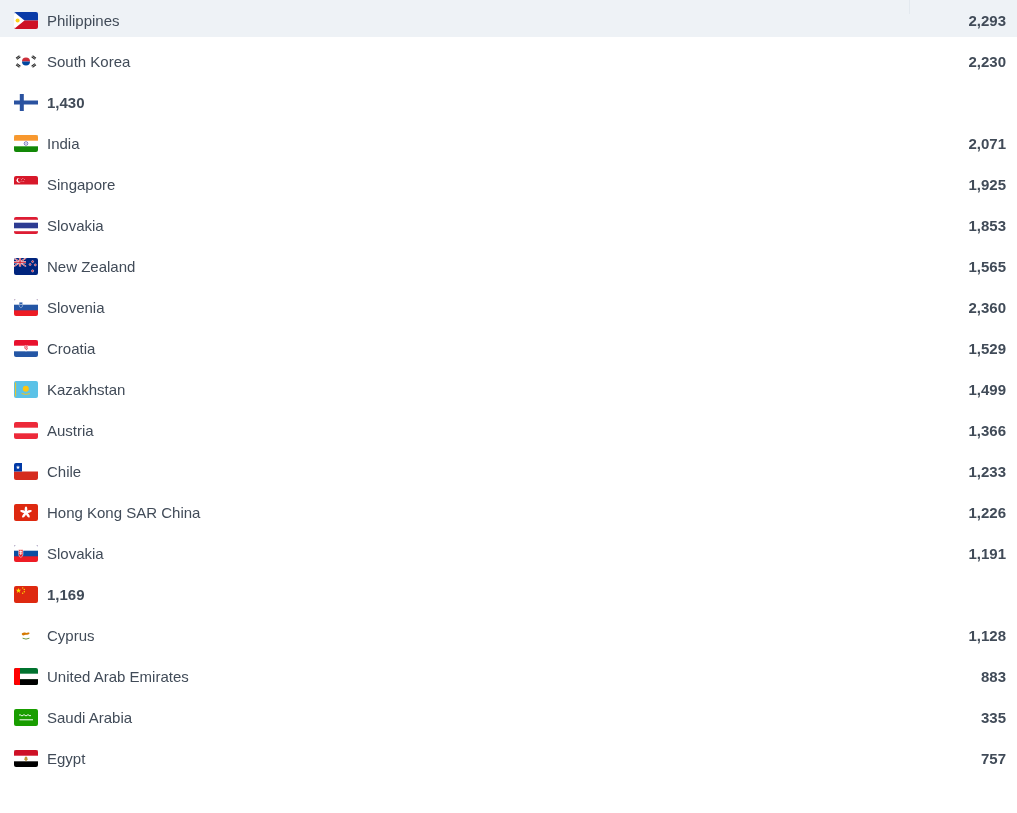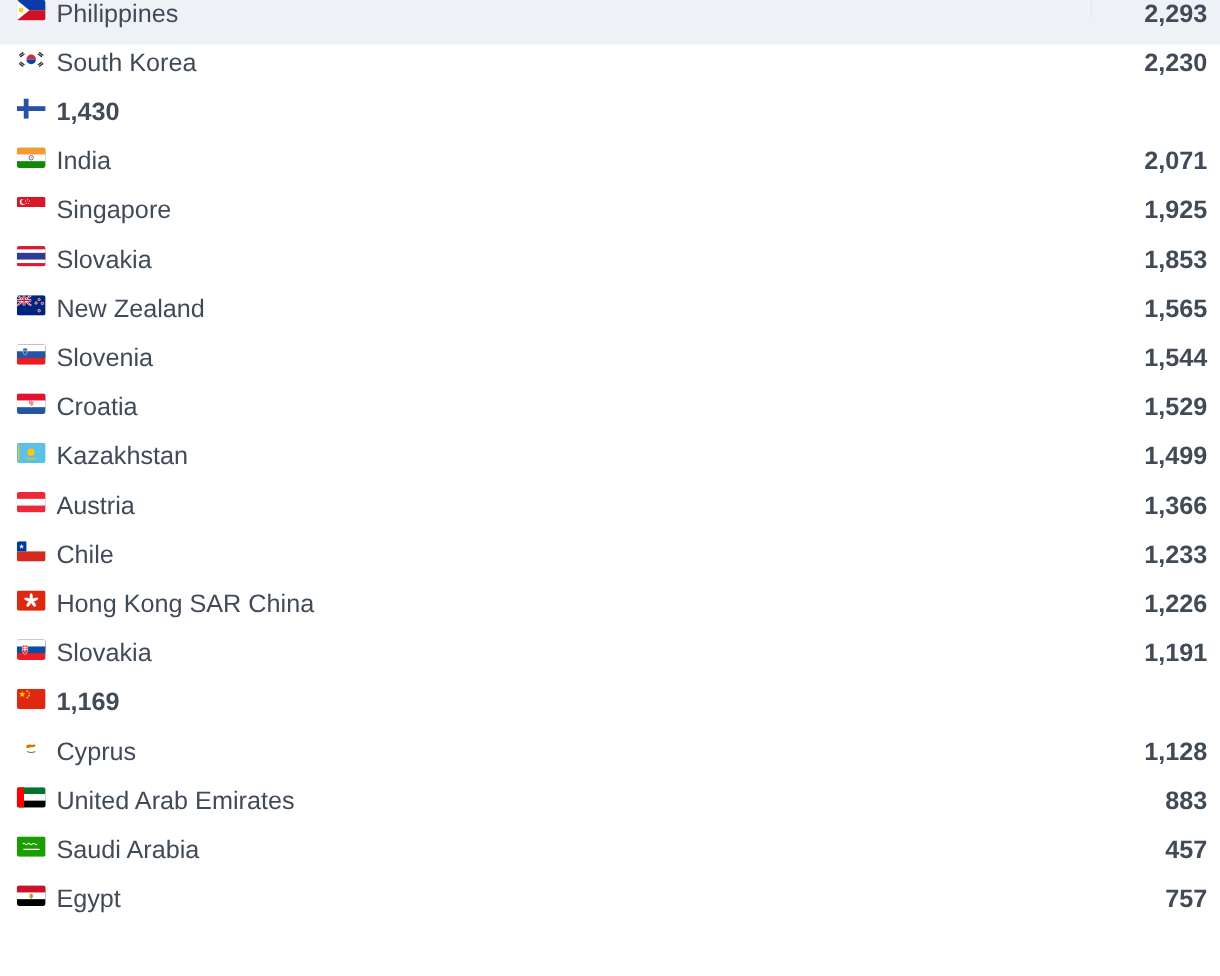--- a/index.html
+++ b/index.html
@@ -2,23 +2,23 @@
 <html><head>
 <meta charset="utf-8">
 <style>
   html,body{margin:0;padding:0;}
   body{
     width:1017px;height:813px;overflow:hidden;background:#ffffff;
     font-family:"Liberation Sans", sans-serif;
   }
   .list{position:relative;width:1017px;height:813px;overflow:hidden;}
   .row{
-    height:41px;display:flex;
+    height:41px;display:flex;align-items:center;
     padding:0 11px 0 14px;box-sizing:border-box;
-    font-size:21px;color:#414b58;cursor:pointer;
+    font-size:15px;color:#414b58;cursor:pointer;
   }
   .row.active{
     background-image:linear-gradient(#eef2f6,#eef2f6);
     background-repeat:no-repeat;
     background-size:100% 37px;
     background-position:0 0;
   }
   .flag{width:24px;height:17px;display:inline-flex;margin-right:9px;flex:none;}
   .flag svg{width:24px;height:17px;border-radius:2px;display:block;}
   .name{flex:1;white-space:nowrap;overflow:hidden;}
@@ -146,21 +146,21 @@
     <span class="flag">
         <svg viewBox="0 0 24 17">
           <rect width="24" height="17" fill="#ed1c24"></rect>
           <rect width="24" height="11.3" fill="#2456a5"></rect>
           <rect width="24" height="5.7" fill="#fff"></rect>
           <path d="M5.2 3.2 h3.4 v3.2 q0 1.8 -1.7 2.4 q-1.7 -0.6 -1.7 -2.4 Z" fill="#2456a5" stroke="#fff" stroke-width="0.4"></path>
           <path d="M5.8 6 l1.05 -1.1 1.05 1.1" fill="none" stroke="#fff" stroke-width="0.6"></path>
         </svg>
       </span>
     <span class="name">Slovenia</span>
-    <span class="value">1,544</span>
+    <span class="value">2,360</span>
   </div>
 
   <div class="row">
     <span class="flag">
         <svg viewBox="0 0 24 17">
           <rect width="24" height="17" fill="#2456a5"></rect>
           <rect width="24" height="11.3" fill="#fff"></rect>
           <rect width="24" height="5.7" fill="#e8112d"></rect>
           <rect x="10.2" y="5.6" width="3.6" height="3" fill="#fff"></rect>
           <path d="M10.2 8.6 h3.6 q0 2.4 -1.8 3 q-1.8 -0.6 -1.8 -3 Z" fill="#fff"></path>
@@ -296,21 +296,21 @@
 
   <div class="row">
     <span class="flag">
         <svg viewBox="0 0 24 17">
           <rect width="24" height="17" fill="#199d00"></rect>
           <path d="M5 6.3 q1 -1.3 2 0 t2 0 t2 0 t2 0 t2 0 t2 0" fill="none" stroke="#fff" stroke-width="0.9"></path>
           <path d="M5.5 10.8 h13.5" stroke="#fff" stroke-width="1"></path>
         </svg>
       </span>
     <span class="name">Saudi Arabia</span>
-    <span class="value">457</span>
+    <span class="value">335</span>
   </div>
 
   <div class="row">
     <span class="flag">
         <svg viewBox="0 0 24 17">
           <rect width="24" height="17" fill="#000"></rect>
           <rect width="24" height="11.3" fill="#fff"></rect>
           <rect width="24" height="5.7" fill="#ce1126"></rect>
           <path d="M11 6.8 h2 l0.6 2.4 -1.6 2.2 -1.6 -2.2 Z" fill="#c09a36"></path>
         </svg>

